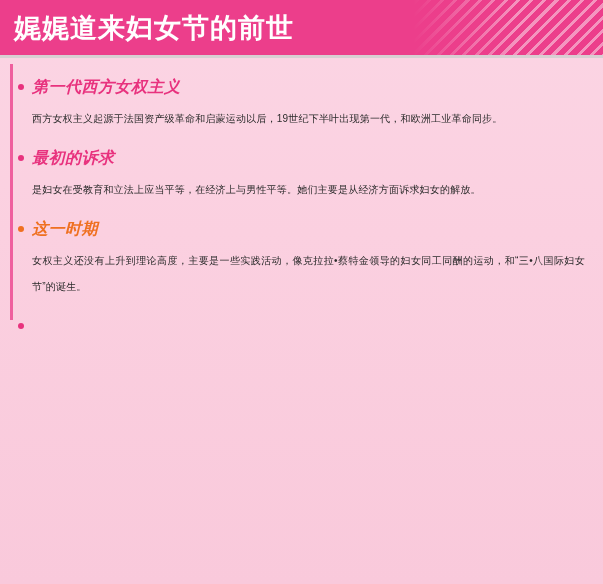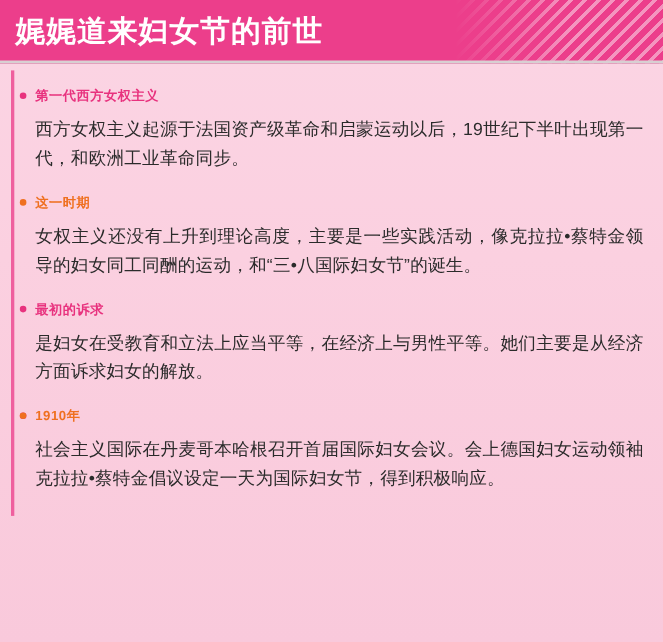--- a/index.html
+++ b/index.html
@@ -78,32 +78,33 @@
     background: #ef5f9e;
   }
 
   .section {
     position: relative;
     padding-left: 14px;
     margin-bottom: 13px;
   }
   .sec-head {
     color: #e8327e;
-    font-size: 12px;
+    font-size: 16px;
     font-weight: bold;
     line-height: 26px;
     margin: 0 0 6px 0;
     letter-spacing: 0.5px;
+    font-style: italic;
   }
   .sec-head.orange {
     color: #ef7020;
   }
   .sec-body {
     color: #2b2b2b;
-    font-size: 16px;
+    font-size: 10px;
     line-height: 26px;
     margin: 0;
     text-align: justify;
     letter-spacing: 0.2px;
   }
   .bullet {
     position: absolute;
     left: 0;
     top: 10px;
     width: 6px;
@@ -127,35 +128,30 @@
   <div class="content">
     <div class="vline"></div>
 
     <div class="section">
       <span class="bullet"></span>
       <h2 class="sec-head">第一代西方女权主义</h2>
       <p class="sec-body">西方女权主义起源于法国资产级革命和启蒙运动以后，19世纪下半叶出现第一代，和欧洲工业革命同步。</p>
     </div>
 
     <div class="section">
+      <span class="bullet"></span>
+      <h2 class="sec-head">最初的诉求</h2>
+      <p class="sec-body">是妇女在受教育和立法上应当平等，在经济上与男性平等。她们主要是从经济方面诉求妇女的解放。</p>
+    </div>
+
+    <div class="section">
       <span class="bullet orange"></span>
       <h2 class="sec-head orange">这一时期</h2>
       <p class="sec-body">女权主义还没有上升到理论高度，主要是一些实践活动，像克拉拉•蔡特金领导的妇女同工同酬的运动，和“三•八国际妇女节”的诞生。</p>
     </div>
 
     <div class="section">
       <span class="bullet"></span>
-      <h2 class="sec-head">最初的诉求</h2>
-      <p class="sec-body">是妇女在受教育和立法上应当平等，在经济上与男性平等。她们主要是从经济方面诉求妇女的解放。</p>
     </div>
 
-    <div class="section">
-      <span class="bullet"></span>
-    </div>
-
-    <div class="section">
-      <span class="bullet orange"></span>
-      <h2 class="sec-head orange">1910年</h2>
-      <p class="sec-body">社会主义国际在丹麦哥本哈根召开首届国际妇女会议。会上德国妇女运动领袖克拉拉•蔡特金倡议设定一天为国际妇女节，得到积极响应。</p>
-    </div>
 
   </div>
 </div>
 
 </body></html>

